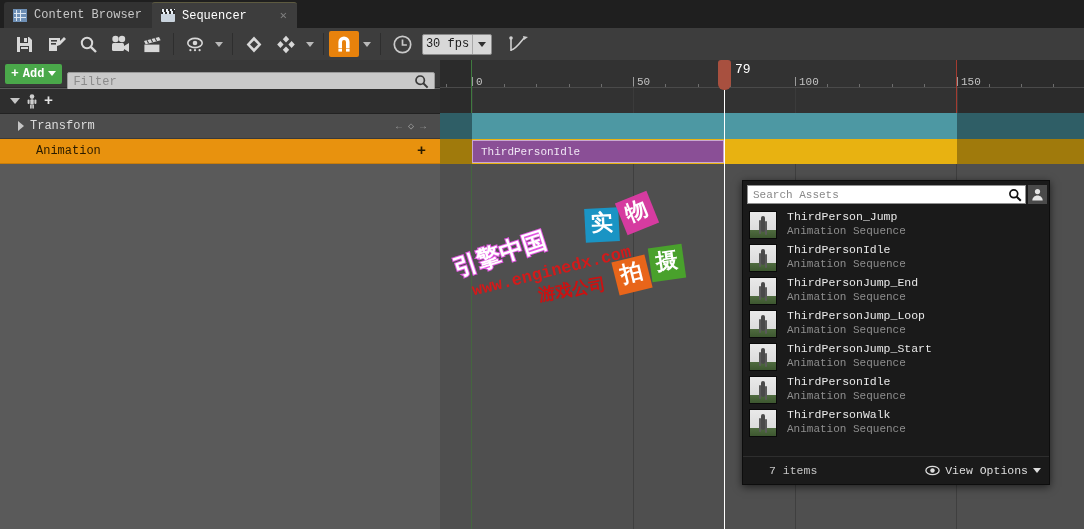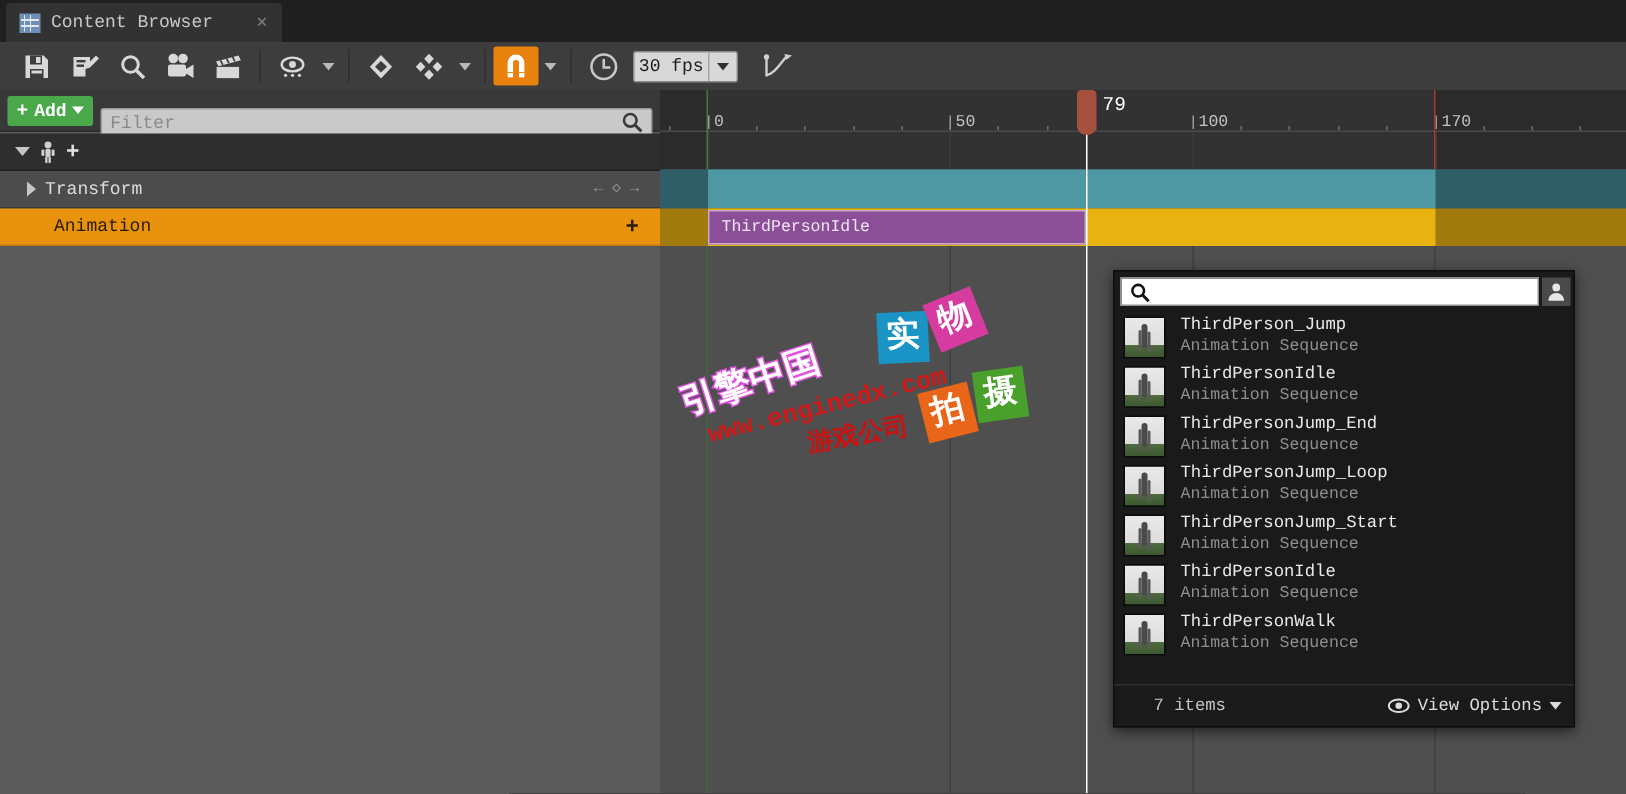--- a/index.html
+++ b/index.html
@@ -244,20 +244,25 @@
 </style>
 </head>
 <body>
 
 <div id="app">
 
   <div class="tabbar">
     <div class="tab inactive">
       <span class="tab-icon grid-ico"></span>
       <span>Content Browser</span>
+      <span class="tab-x">✕</span>
+    </div>
+    <div class="tab active">
+      <span class="tab-icon clap-ico"></span>
+      <span>Sequencer</span>
       <span class="tab-x">✕</span>
     </div>
   </div>
 
   <div class="toolbar">
 
     <div class="tbtn">
       <svg width="19" height="19" viewBox="0 0 19 19">
           <path d="M2 2h12l3 3v12H2z" fill="#d8d8d8"></path>
           <rect x="5" y="2" width="8" height="6" fill="#3d3d3d"></rect>
@@ -443,21 +448,21 @@
       <div class="minortick" style="left:290px"></div>
 
       <div class="majortick" style="left:355px"></div>
       <div class="ticklabel" style="left:359px">100</div>
       <div class="minortick" style="left:387px"></div>
         <div class="minortick" style="left:419px"></div>
       <div class="minortick" style="left:452px"></div>
         <div class="minortick" style="left:484px"></div>
 
       <div class="majortick" style="left:517px"></div>
-      <div class="ticklabel" style="left:521px">170</div>
+      <div class="ticklabel" style="left:521px">150</div>
       <div class="minortick" style="left:549px"></div>
         <div class="minortick" style="left:581px"></div>
       <div class="minortick" style="left:613px"></div>
 
       <div class="rulerline"></div>
       <div class="gridline" style="left:32px"></div>
       <div class="gridline" style="left:193px"></div>
       <div class="gridline" style="left:355px"></div>
       <div class="gridline" style="left:517px"></div>
 
@@ -507,20 +512,21 @@
     <span class="wm-chip" style="background:#e8651a">拍</span>
   </div>
   <div class="wm" style="left:650px;top:246px;transform:rotate(-8deg);">
     <span class="wm-chip" style="background:#49a12c">摄</span>
   </div>
 
   <div class="picker">
 
     <div class="searchrow">
       <div class="searchbox">
+        <span>Search Assets</span>
         <svg width="14" height="14" viewBox="0 0 14 14">
             <circle cx="5.8" cy="5.8" r="3.9" fill="none" stroke="#111" stroke-width="1.7"></circle>
             <line x1="8.7" y1="8.7" x2="12.8" y2="12.8" stroke="#111" stroke-width="2"></line>
           </svg>
       </div>
       <div class="useravatar">
         <svg width="13" height="13" viewBox="0 0 13 13">
             <circle cx="6.5" cy="3.6" r="2.6" fill="#e6e6e6"></circle>
             <path d="M1.3 12.5c0-3 2.3-5.1 5.2-5.1s5.2 2.1 5.2 5.1z" fill="#e6e6e6"></path>
           </svg>

